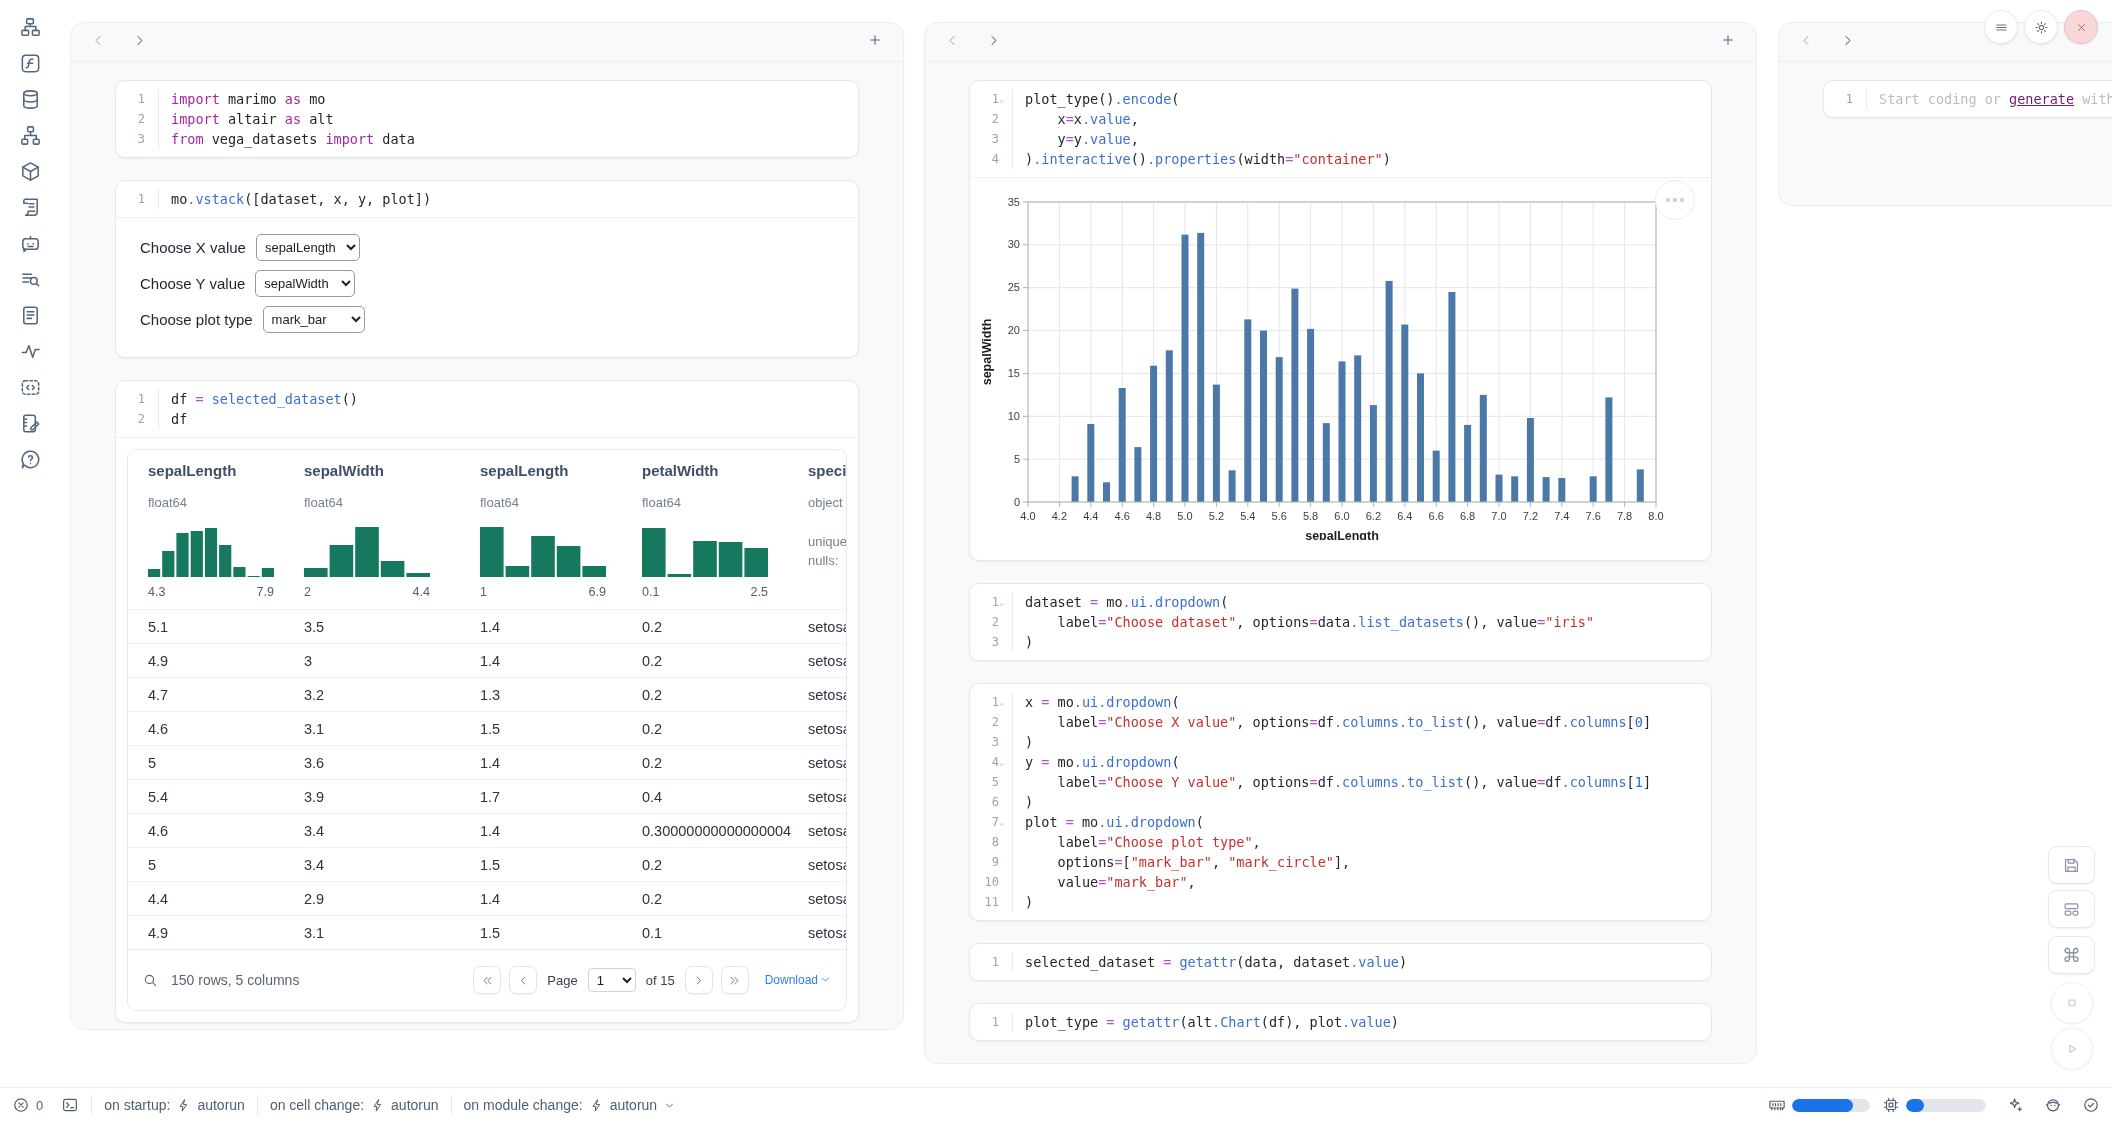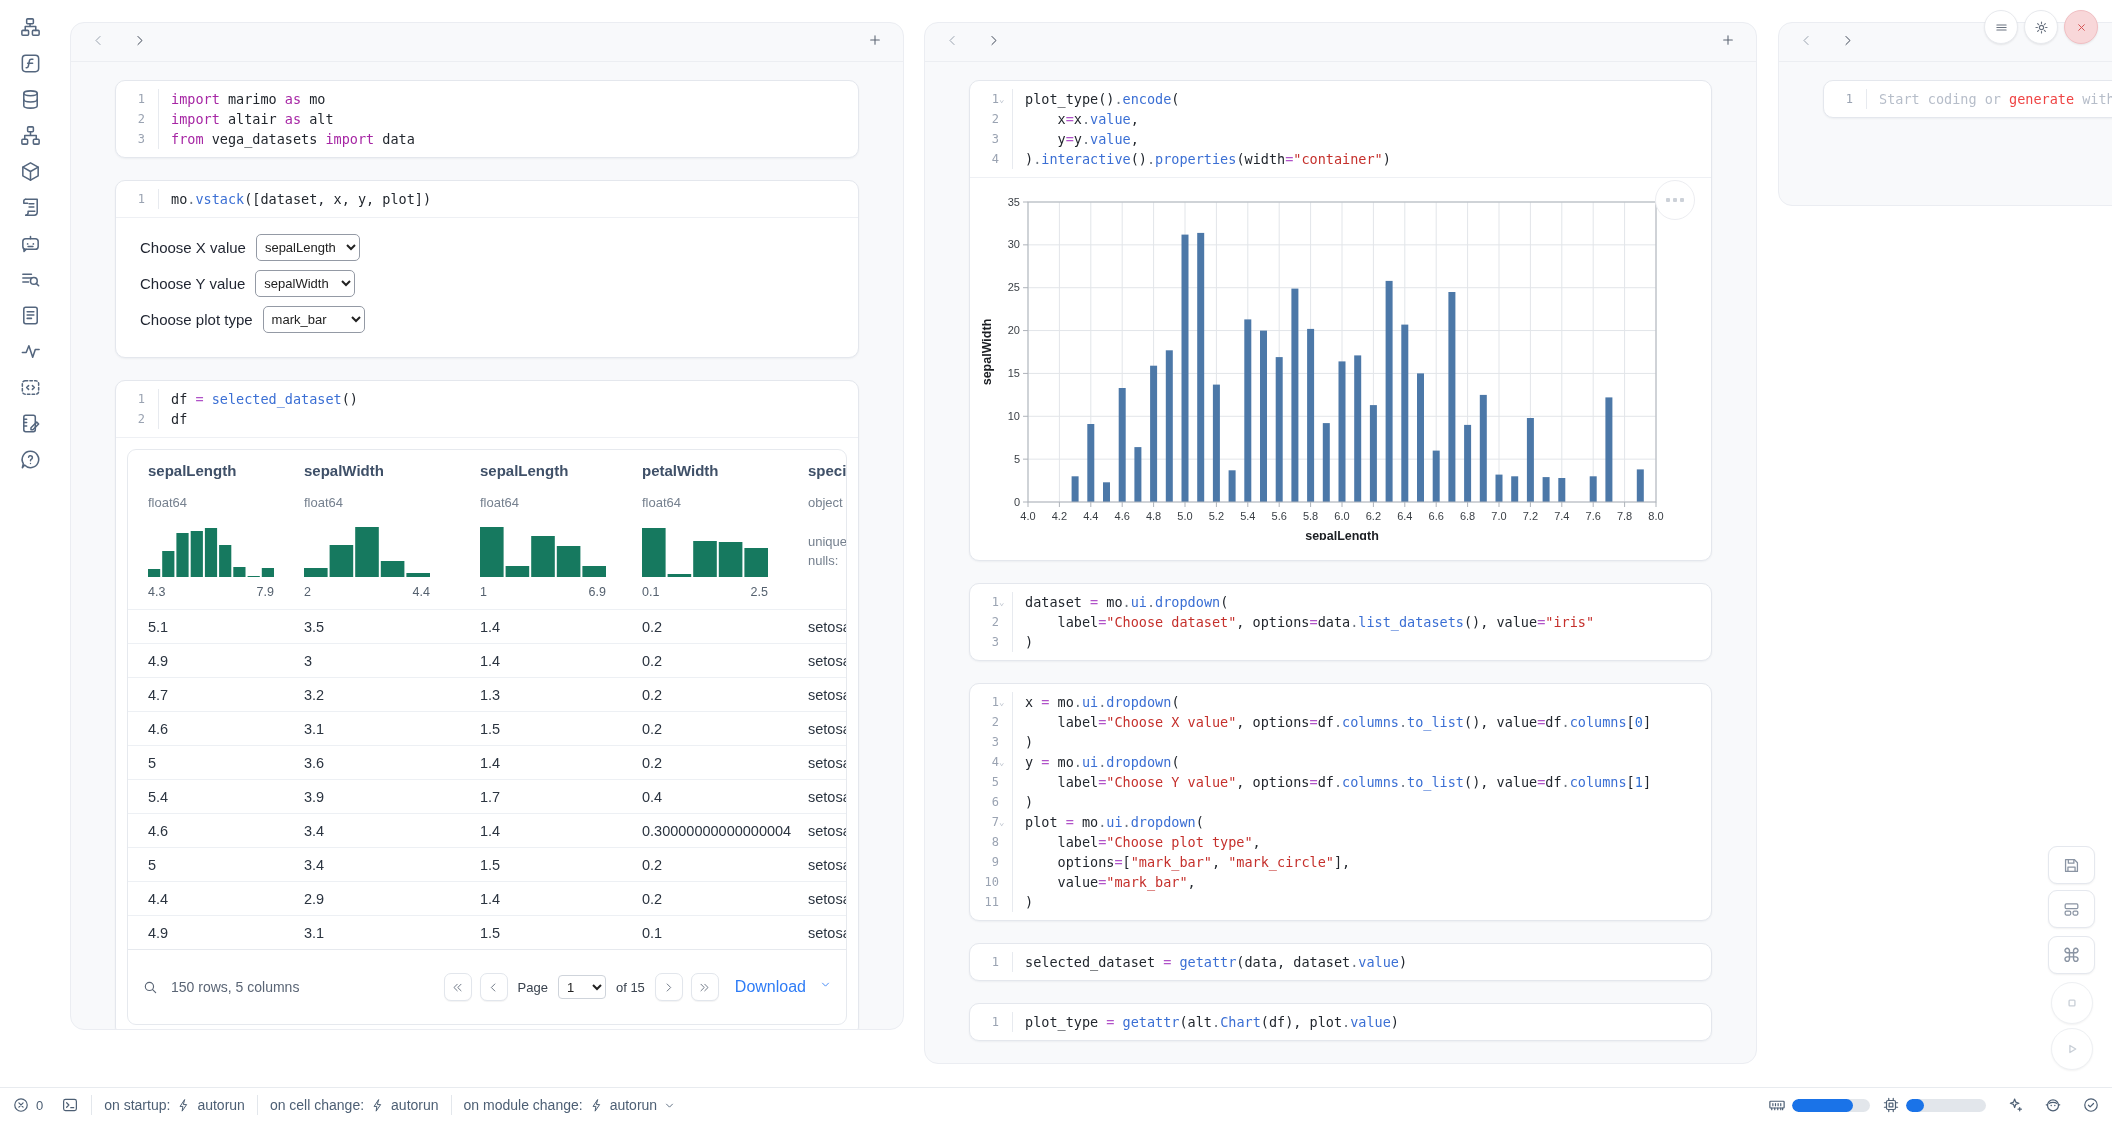--- a/index.html
+++ b/index.html
@@ -23,48 +23,48 @@
   
   .code{display:flex;padding:8px 0;font-family:"DejaVu Sans Mono",monospace;
         font-size:13.5px;line-height:20px;color:#22272e}
   .gutter{width:42px;flex:none;border-right:1px solid #e7eaef;color:#9aa3b2;font-size:12px}
   .ln{height:20px;display:flex;align-items:center;justify-content:flex-end;padding-right:3px}
   .caret{width:10px;font-size:9px;color:#b7bfca;text-align:left}
   .lines{padding-left:12px;white-space:pre;overflow:hidden}
   .cl{height:20px}
   .tk-k{color:#a626a4}.tk-f{color:#3b6fd4}.tk-s{color:#c5302c}.tk-o{color:#b052c8}
   .tk-num{color:#2b6cd4}.tk-d{color:#6e7781}.tk-p{color:#22272e}
-  .tk-ph{color:#b6bdc9}.tk-phu{color:#ef4444;}
+  .tk-ph{color:#b6bdc9}.tk-phu{color:#701a75;text-decoration:underline}
   .output{border-top:1px solid #eef0f4}
   
   .ctls{padding:16px 24px}
   .ctl-row{display:flex;align-items:center;gap:10px;height:27px;margin-bottom:9px;font-size:15px;color:#1f2430}
   .ctl-row:last-child{margin-bottom:8px}
   select{font-family:"Liberation Sans",sans-serif;font-size:13px;color:#222;height:27px;
          border:1px solid #949aa5;border-radius:5px;background:#fff;padding:0 4px}
   
   .tcard{margin:11px;border:1px solid #e6e9ee;border-radius:9px;overflow:hidden;background:#fff}
   .tgrid{display:grid;grid-template-columns:156px 176px 162px 166px 1fr;padding-left:20px}
   .thead{padding-top:12px;padding-bottom:10px}
   .th .name{font-weight:bold;font-size:15px;color:#3f5068;white-space:nowrap;overflow:hidden}
   .th .dtype{font-size:13px;color:#76markdown;color:#76818f;margin-top:16px;white-space:nowrap;overflow:hidden}
   .th .hist{margin-top:9px}
   .th .range{width:126px;display:flex;justify-content:space-between;font-size:12.5px;color:#55616f;margin-top:4px}
   .th .stats{margin-top:22px;font-size:13px;color:#76818f;line-height:19px;white-space:nowrap;overflow:hidden}
   .tr{height:33px;align-items:center;border-top:1px solid #edf0f4;font-size:14.5px;color:#2b3440}
   .td{white-space:nowrap;overflow:hidden}
-  .tfoot{display:flex;align-items:center;height:42px;border-top:1px solid #e6e9ee;padding:16px 14px;gap:8px;color:#39424e}
+  .tfoot{display:flex;align-items:center;height:42px;border-top:1px solid #e6e9ee;padding:9px 14px;gap:8px;color:#39424e}
   .tfoot .summary{font-size:14px;margin-left:4px}
   .tfoot .spacer{flex:1}
   .pbtn{width:26px;height:26px;border:1px solid #e2e6ec;border-radius:7px;background:#fff;
         box-shadow:0 1px 1px rgba(0,0,0,.05);display:flex;align-items:center;justify-content:center;
         color:#5a6575;cursor:pointer}
   .pager-label{font-size:13px;color:#39424e;margin:0 2px}
   .page-select{height:24px;width:48px;border:1px solid #cfd4db;border-radius:4px}
-  .download{display:flex;align-items:flex-start;gap:13px;font-size:16px;cursor:pointer;margin-left:8px}
+  .download{display:flex;align-items:flex-start;gap:1px;font-size:12px;cursor:pointer;margin-left:8px}
   
   .chart-wrap{position:relative;padding:10px 10px 16px 8px}
   .dots-btn{position:absolute;top:2px;right:16px;width:38px;height:38px;border:1px solid #ecedf1;
             border-radius:50%;background:#fff;display:flex;align-items:center;justify-content:center;
             gap:3px;cursor:pointer}
   .dots-btn i{width:4px;height:4px;border-radius:1px;background:#ccd1d8}
   
   .tbtn{position:absolute;top:10px;width:32px;height:32px;border-radius:50%;background:#fff;
         border:1px solid #e8eaee;box-shadow:0 1px 2px rgba(0,0,0,.08);display:flex;align-items:center;
         justify-content:center;color:#6a7380;cursor:pointer;z-index:30}

